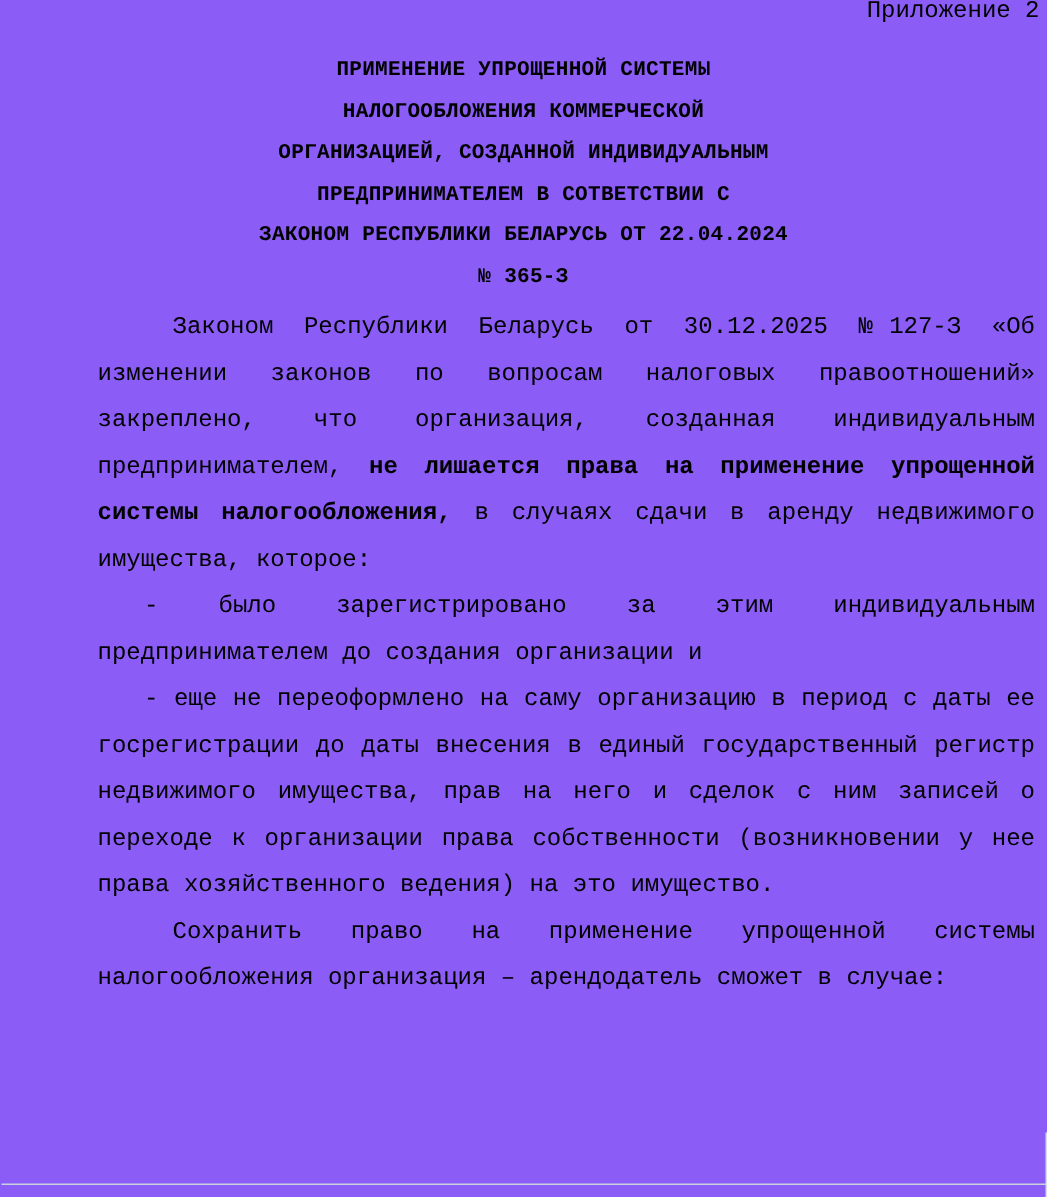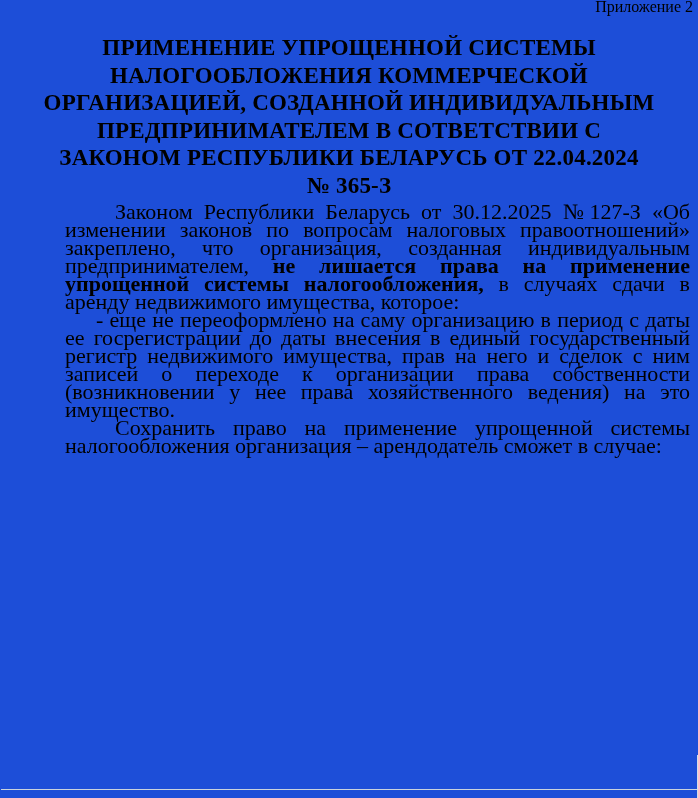--- a/index.html
+++ b/index.html
@@ -4,49 +4,49 @@
 <style>
   html, body {
     margin: 0;
     padding: 0;
     background: #ffffff;
   }
   .page {
     position: relative;
     width: 698px;
     height: 798px;
-    background: #1d4ed8;
+    background: #8b5cf6;
     color: #000000;
-    font-family: Liberation Serif, serif;
+    font-family: Liberation Mono, monospace;
     overflow: hidden;
   }
   .annotation {
     position: absolute;
     top: -3px;
     right: 5px;
     font-size: 16px;
     line-height: 20px;
     white-space: nowrap;
   }
   .title {
     margin: 34px 28px 0 28px;
     text-align: center;
-    font-size: 23px;
+    font-size: 14px;
     font-weight: bold;
     line-height: 27.5px;
     letter-spacing: 0.2px;
     white-space: pre-line;
   }
   .body {
     position: absolute;
     top: 203px;
     left: 65px;
     width: 625px;
-    font-size: 22px;
-    line-height: 18px;
+    font-size: 16px;
+    line-height: 31px;
     text-align: justify;
     text-justify: inter-word;
   }
   .body p {
     margin: 0;
     padding: 0;
   }
   .body p.paragraph { text-indent: 50px; }
   .body p.bullet    { text-indent: 31px; }
   .body .bold { font-weight: bold; }
@@ -75,20 +75,21 @@
 
   <h1 class="title">ПРИМЕНЕНИЕ УПРОЩЕННОЙ СИСТЕМЫ
 НАЛОГООБЛОЖЕНИЯ КОММЕРЧЕСКОЙ
 ОРГАНИЗАЦИЕЙ, СОЗДАННОЙ ИНДИВИДУАЛЬНЫМ
 ПРЕДПРИНИМАТЕЛЕМ В СОТВЕТСТВИИ С
 ЗАКОНОМ РЕСПУБЛИКИ БЕЛАРУСЬ ОТ 22.04.2024
 № 365-З</h1>
 
   <div class="body">
       <p class="paragraph"><span>Законом Республики Беларусь от 30.12.2025 №127-З «Об изменении законов по вопросам налоговых правоотношений» закреплено, что организация, созданная индивидуальным предпринимателем, </span><span class="bold">не лишается права на применение упрощенной системы налогообложения,</span><span> в случаях сдачи в аренду недвижимого имущества, которое:</span></p>
+      <p class="bullet"><span>- было зарегистрировано за этим индивидуальным предпринимателем до создания организации и</span></p>
       <p class="bullet"><span>- еще не переоформлено на саму организацию в период с даты ее госрегистрации до даты внесения в единый государственный регистр недвижимого имущества, прав на него и сделок с ним записей о переходе к организации права собственности (возникновении у нее права хозяйственного ведения) на это имущество.</span></p>
       <p class="paragraph"><span>Сохранить право на применение упрощенной системы налогообложения организация – арендодатель сможет в случае:</span></p>
     </div>
 
   <div class="border-bottom-line"></div>
 
   <div class="border-right-line"></div>
 </div>
 
 </body></html>

